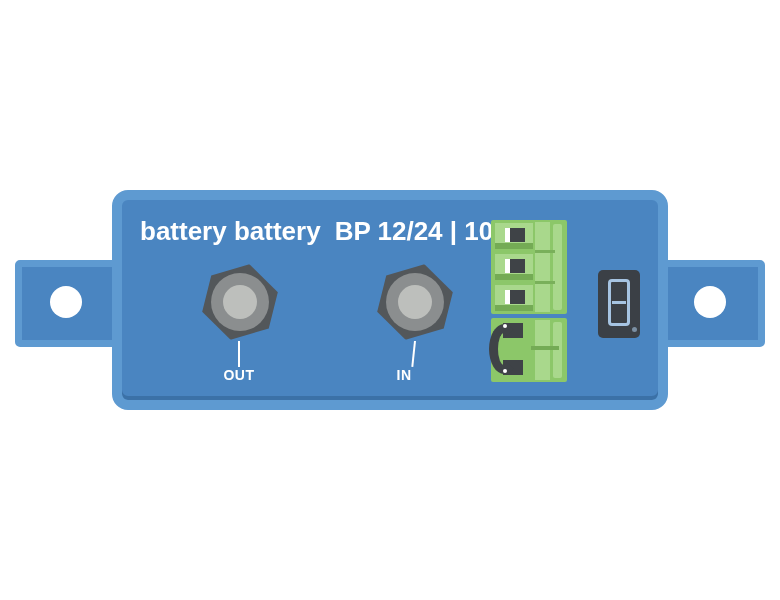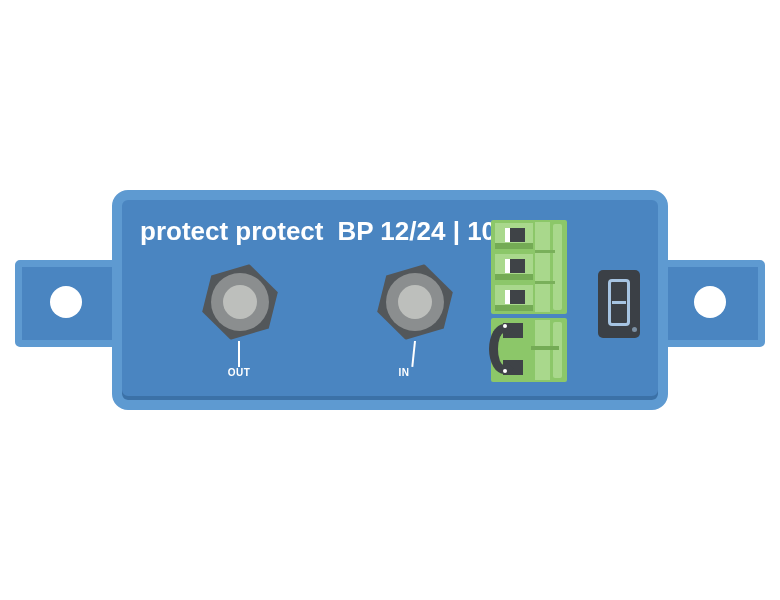--- a/index.html
+++ b/index.html
@@ -30,21 +30,21 @@
   .stud-in{left:254px;}
   .hex{position:absolute;left:0;top:0;width:78px;height:78px;background:#53575a;
        clip-path:polygon(50% 0%,94% 26%,94% 74%,50% 100%,6% 74%,6% 26%);transform:rotate(14deg);}
   .stud-mid{position:absolute;left:10px;top:10px;width:58px;height:58px;border-radius:50%;background:#8b8e8f;}
   .stud-inner{position:absolute;left:22px;top:22px;width:34px;height:34px;border-radius:50%;background:#bdbfbc;}
 
   .lead{position:absolute;width:2px;height:26px;background:#ffffff;top:141px;}
   .lead-out{left:116px;}
   .lead-in{left:292px;transform:rotate(6deg);transform-origin:top center;}
   .stud-label{position:absolute;top:167px;width:60px;text-align:center;color:#ffffff;
-              font-weight:bold;font-size:10px;letter-spacing:0.5px;}
+              font-weight:bold;font-size:14px;letter-spacing:0.5px;}
   .label-out{left:87px;}
   .label-in{left:252px;}
 
   
   .tblock{position:absolute;left:369px;background:#8cc769;border-radius:2px;}
   .tblock-upper{top:20px;width:76px;height:94px;}
   .tblock-lower{top:118px;width:76px;height:64px;}
   .tstrip{position:absolute;left:44px;top:2px;bottom:2px;width:15px;background:#a9d88c;}
   .tbar{position:absolute;left:62px;top:4px;bottom:4px;width:9px;background:#a9d88c;border-radius:2px;}
   .tcell{position:absolute;left:0;width:44px;height:31px;}
@@ -82,21 +82,21 @@
   <div class="tab tab-left">
     <div class="hole"></div>
   </div>
   <div class="tab tab-right">
     <div class="hole"></div>
   </div>
 
   <div class="device-body">
 
     <div class="title">
-      <span>protect protect</span><span class="model">BP 12/24 | 100</span>
+      <span>battery battery</span><span class="model">BP 12/24 | 100</span>
     </div>
 
     <div class="stud stud-out">
       <div class="hex"></div>
       <div class="stud-mid"></div>
       <div class="stud-inner"></div>
     </div>
     <div class="stud stud-in">
       <div class="hex"></div>
       <div class="stud-mid"></div>

